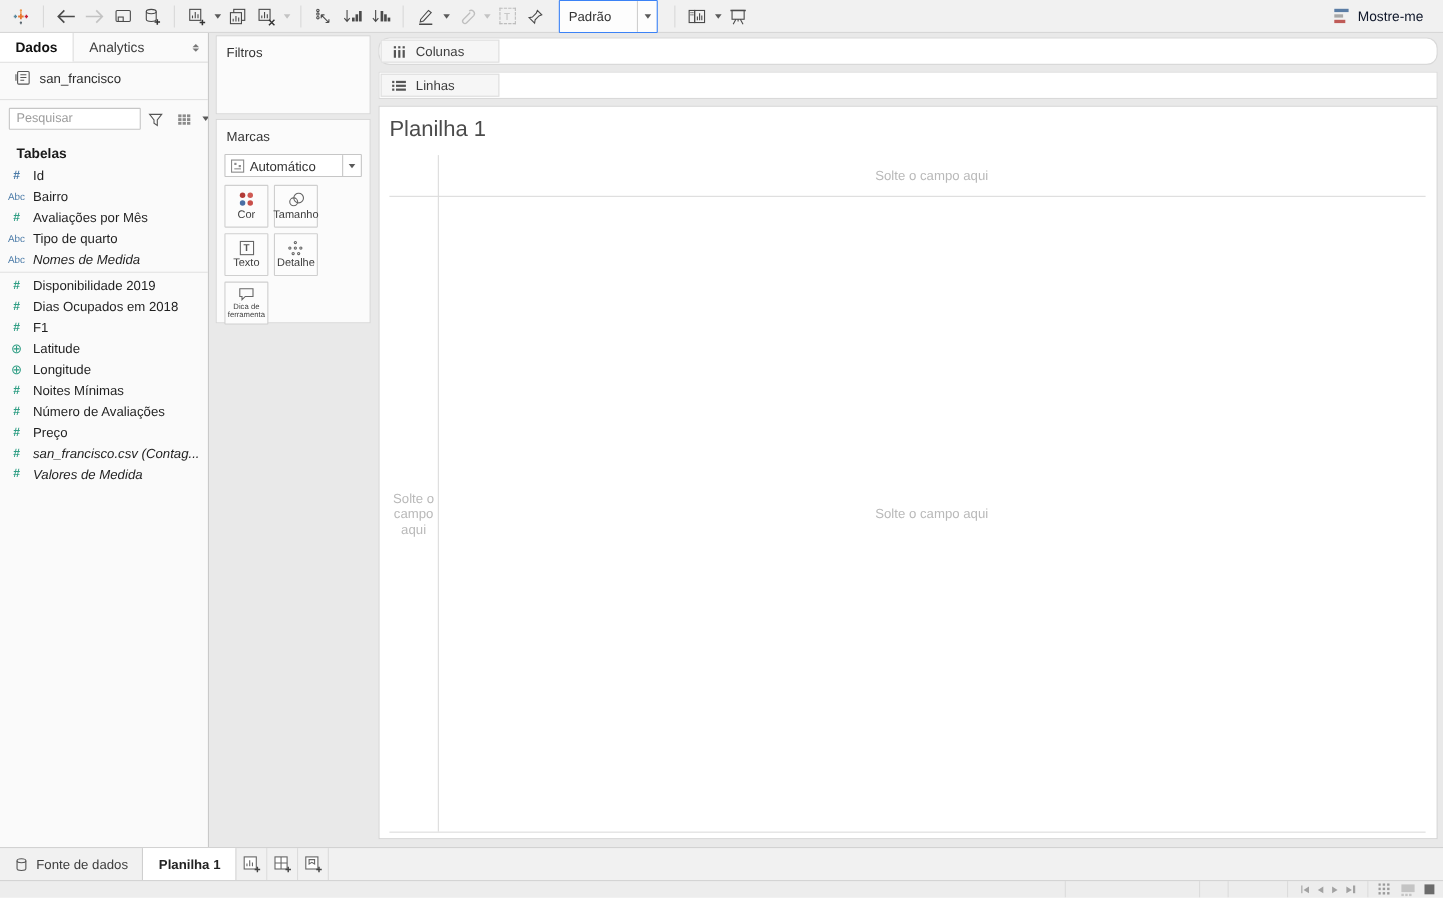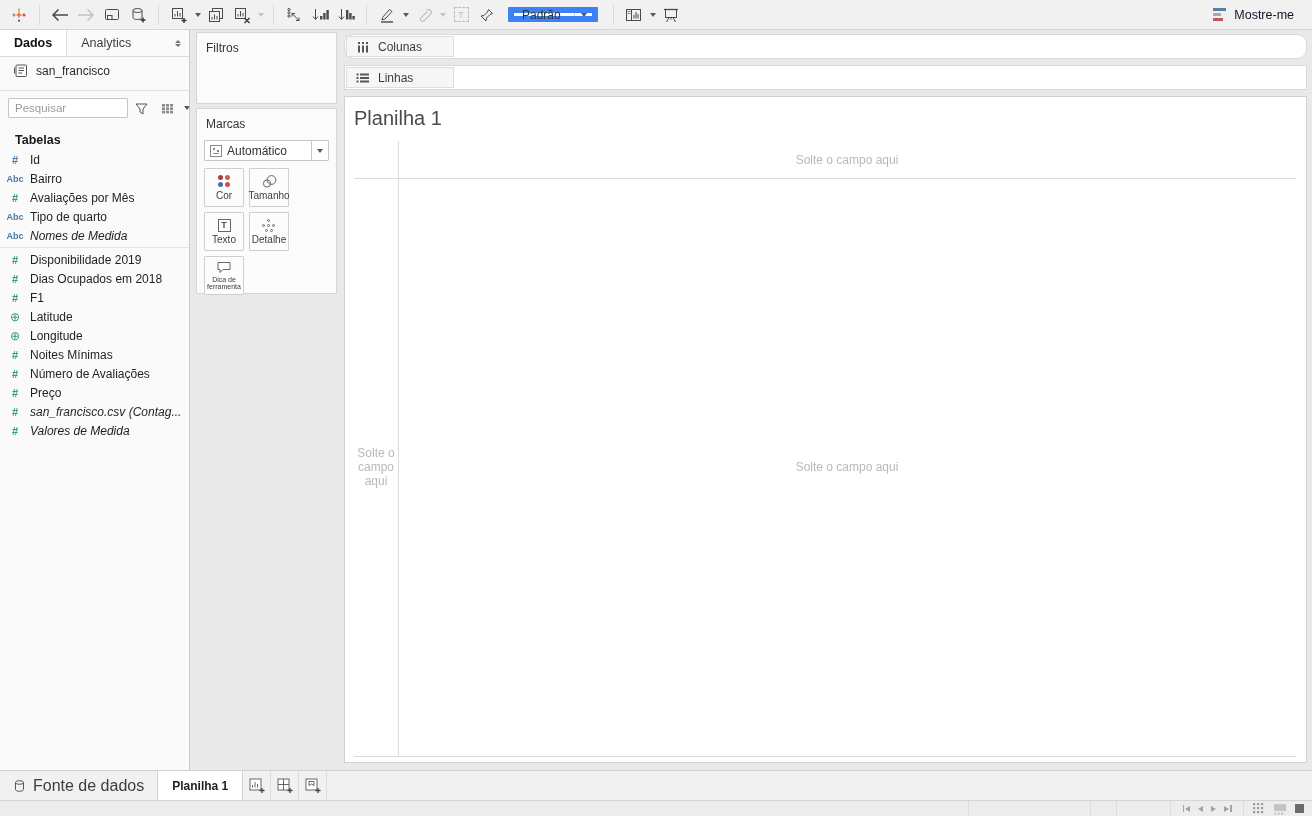--- a/index.html
+++ b/index.html
@@ -18,22 +18,22 @@
     position:absolute; top:0; left:0; right:0; height:30px;
     background:#f1f1f1; border-bottom:1px solid #d7d7d7;
     display:flex; align-items:center; padding:0 6px;
   }
   .tbtn { width:26px; height:24px; display:flex; align-items:center; justify-content:center; flex:none; border-radius:2px; }
   .tsep { width:1px; height:20px; background:#d9d9d9; margin:0 7px; flex:none; }
   .tri-down { width:0; height:0; border-left:3.5px solid transparent; border-right:3.5px solid transparent; border-top:4px solid #5a5a5a; }
   .tri-down.dis { border-top-color:#c3c3c3; }
   .caretbox { width:11px; height:24px; display:flex; align-items:center; justify-content:center; flex:none; }
   .fit-select {
-    width:90px; height:15px; margin:0 8px; flex:none;
-    background:#fdfdfd; border:6px solid #3b82f6; border-radius:1px;
+    width:90px; height:30px; margin:0 8px; flex:none;
+    background:#fdfdfd; border:1px solid #3b82f6; border-radius:1px;
     display:flex; align-items:center; font-size:12px; color:#333;
   }
   .fit-select .fit-label { flex:1; padding-left:8px; }
   .fit-select .fit-caret { width:18px; height:100%; border-left:1px solid #cfcfcf; display:flex; align-items:center; justify-content:center; }
   .labelbox-icon { width:15px; height:15px; border:1px dashed #bdbdbd; color:#bdbdbd; font-size:9px; display:flex; align-items:center; justify-content:center; }
   .flexsp { flex:1; }
   .showme { display:flex; align-items:center; gap:7px; padding:0 12px 0 8px; height:26px; flex:none; font-size:12.5px; color:#0f172a; }
   .showme-icon { width:14px; height:13px; position:relative; }
   .showme-icon i { position:absolute; left:0; display:block; height:3px; }
   .sm-b1 { top:0; width:13px; background:#5b7da5; }
@@ -59,21 +59,21 @@
     width:120px; height:20px; border:1px solid #c6c6c6; background:#fff; border-radius:1px;
     font-family:"Liberation Sans",sans-serif; font-size:11.5px; padding:0 6px; color:#333; outline:none;
   }
   .search-input::placeholder { color:#9d9d9d; }
   .sb-search-row .mini { margin-left:6px; display:flex; align-items:center; }
   .vline-mini { width:1px; height:14px; background:#d5d5d5; margin-left:6px; }
   .tables-header { font-size:12.5px; font-weight:bold; color:#1a1a1a; padding:9px 0 3px 15px; flex:none; }
   .frow { height:19px; display:flex; align-items:center; flex:none; }
   .fglyph { width:30px; text-align:center; flex:none; font-weight:bold; }
   .g-num { font-size:11px; }
-  .g-abc { font-size:9px; font-weight:bold; }
+  .g-abc { font-size:9px; font-weight:normal; }
   .g-geo { font-size:12px; font-weight:normal; }
   .c-blue { color:#4a7aa7; }
   .c-green { color:#2f9e84; }
   .flabel { font-size:12px; color:#1f1f1f; white-space:nowrap; }
   .flabel.it { font-style:italic; }
   .fieldsep { border-top:1px solid #e3e3e3; margin:2px 0; flex:none; }
 
   
   .cards { position:absolute; left:196px; top:32px; width:141px; }
   .card { background:#fbfbfb; border:1px solid #d6d6d6; margin-bottom:4px; }
@@ -131,21 +131,21 @@
   .dz-text { font-size:12px; color:#b9b9b9; text-align:center; }
   .dz-top { left:53px; right:10px; top:44px; height:37px; }
   .dz-left { left:9px; top:81px; width:44px; height:578px; }
   .dz-main { left:53px; right:10px; top:81px; height:578px; }
 
   
   .bottombar {
     position:absolute; left:0; right:0; bottom:16px; height:30px;
     background:#f1f1f1; border-top:1px solid #d2d2d2; display:flex; align-items:stretch;
   }
-  .ds-tab { display:flex; align-items:center; gap:7px; padding:0 13px; font-size:16px; color:#3d3d3d; }
+  .ds-tab { display:flex; align-items:center; gap:7px; padding:0 13px; font-size:12px; color:#3d3d3d; }
   .sheet-tab {
     background:#fff; border-left:1px solid #cfcfcf; border-right:1px solid #cfcfcf;
     display:flex; align-items:center; padding:0 14px; font-size:12px; font-weight:bold; color:#222;
   }
   .newcell { width:28px; display:flex; align-items:center; justify-content:center; border-right:1px solid #dcdcdc; }
   .newcell:first-of-type { border-left:1px solid #dcdcdc; }
 
   
   .statusbar {
     position:absolute; left:0; right:0; bottom:0; height:16px;

